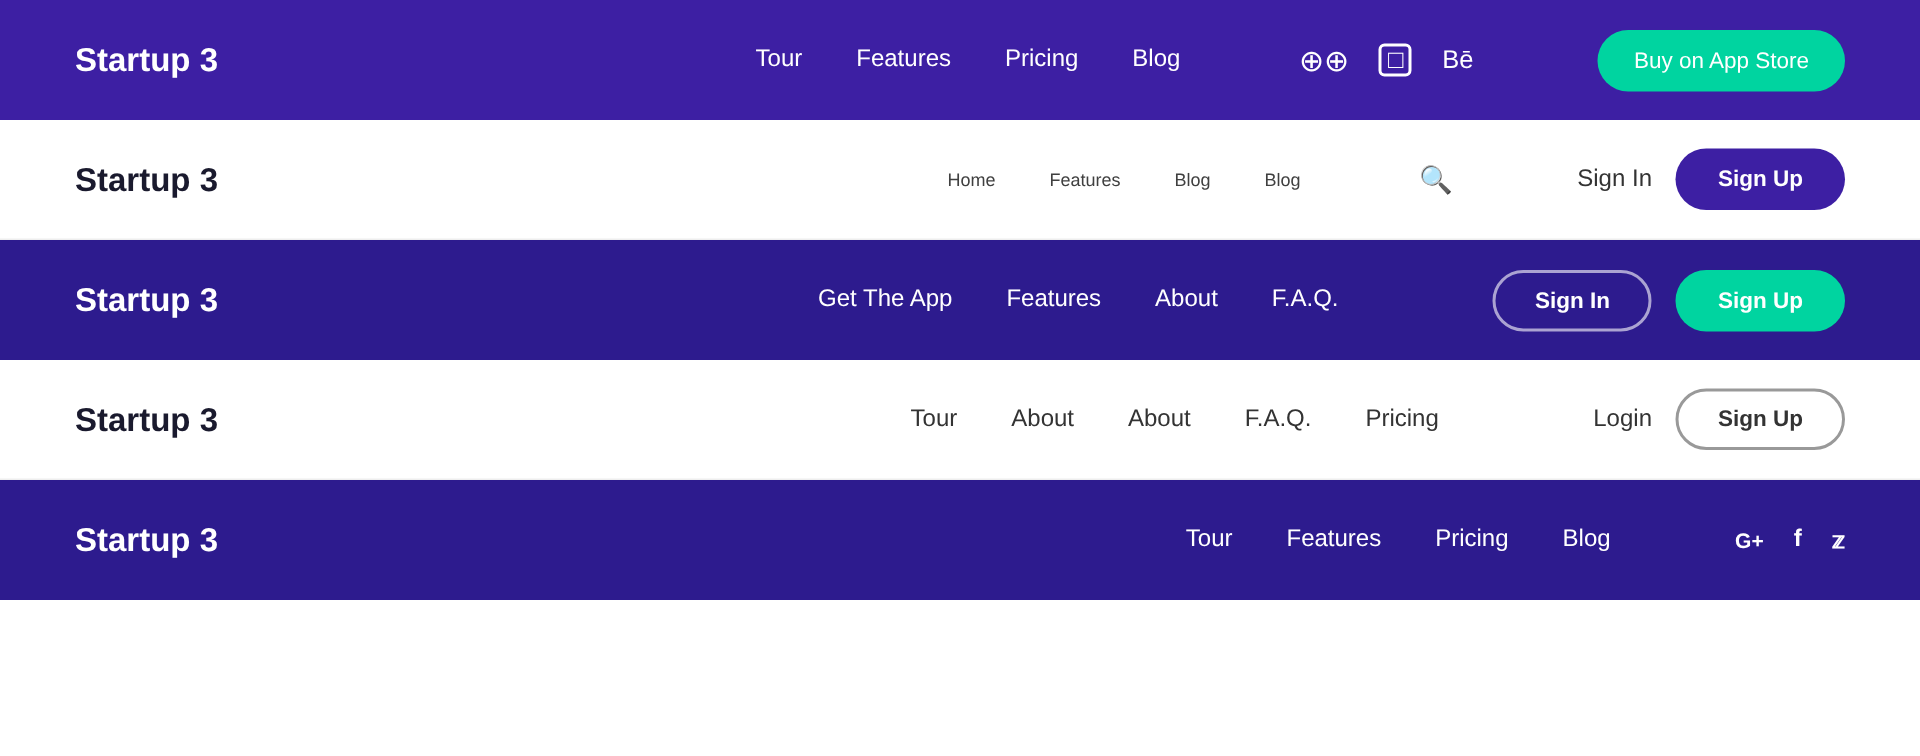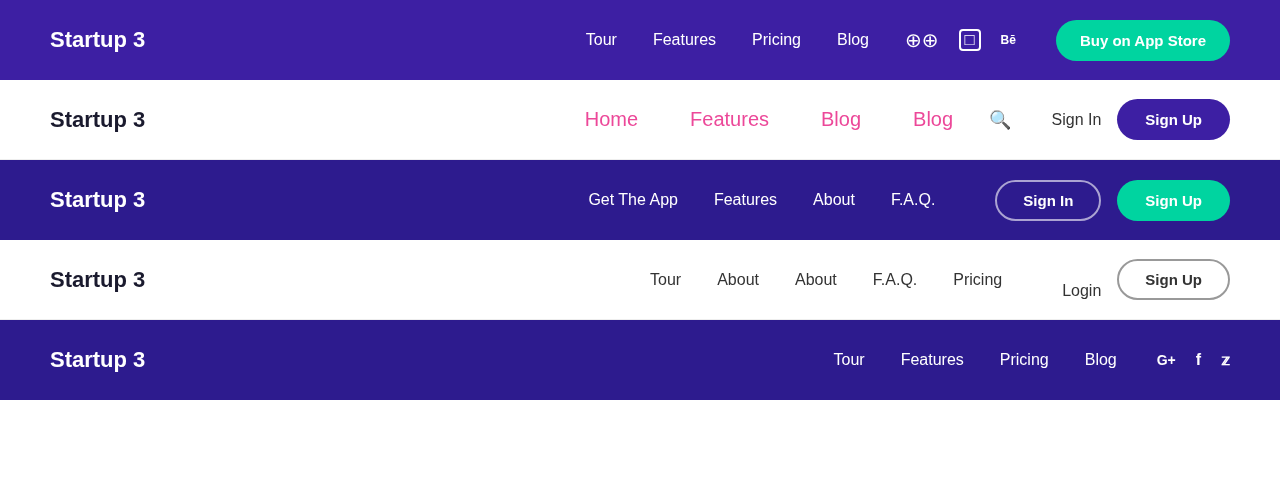--- a/index.html
+++ b/index.html
@@ -1,15 +1,15 @@
 <!DOCTYPE html>
 <html><head>
   <meta charset="utf-8">
   <style>
-    * { margin: 0; padding: 0; box-sizing: border-box; }
+    * { margin: 0; padding: 0; box-sizing: border-box; gap: 43px; }
     body { font-family: 'Arial', sans-serif; width: 1280px; }
 
     
     .nav1 {
       background: #3d1fa3;
       display: flex;
       align-items: center;
       padding: 0 50px;
       height: 80px;
     }
@@ -41,21 +41,21 @@
       font-size: 20px;
       cursor: pointer;
     }
     .btn-buy {
       background: #00d4a0;
       color: white;
       border: none;
       padding: 12px 24px;
       border-radius: 30px;
       font-size: 15px;
-      font-weight: 700;
+      font-weight: 400;
       cursor: pointer;
       white-space: nowrap;
     }
 
     
     .nav2 {
       background: white;
       display: flex;
       align-items: center;
       padding: 0 50px;
@@ -68,24 +68,23 @@
       font-size: 22px;
       margin-right: auto;
     }
     .nav2 .nav-links {
       display: flex;
       align-items: center;
       gap: 36px;
       margin-right: 36px;
     }
     .nav2 .nav-links a {
-      color: #ec4899;
-      text-decoration: none;
-      font-size: 20px;
-      margin-left: 16px;
+      color: #404040;
+      text-decoration: none;
+      font-size: 12px;
     }
     .nav2 .search-icon {
       font-size: 18px;
       color: #333;
       cursor: pointer;
       margin-right: 40px;
     }
     .nav2 .auth-section {
       display: flex;
       align-items: center;
@@ -181,21 +180,21 @@
       gap: 36px;
       margin-right: 60px;
     }
     .nav4 .nav-links a {
       color: #333;
       text-decoration: none;
       font-size: 16px;
     }
     .nav4 .auth-section {
       display: flex;
-      align-items: flex-end;
+      align-items: center;
       gap: 16px;
     }
     .nav4 .login-link {
       color: #333;
       font-size: 16px;
       cursor: pointer;
       background: none;
       border: none;
     }
     .btn-signup-outline-dark {
@@ -256,21 +255,21 @@
   <span class="logo">Startup 3</span>
   <div class="nav-links">
     <a href="#">Tour</a>
     <a href="#">Features</a>
     <a href="#">Pricing</a>
     <a href="#">Blog</a>
   </div>
   <div class="social-icons">
     <span class="dribbble-icon">⊕</span>
     <span style="font-size:17px; border:2px solid white; border-radius:4px; width:22px; height:22px; display:inline-flex; align-items:center; justify-content:center;">□</span>
-    <span style="font-size:12px; font-weight:bold;">Bē</span>
+    <span style="font-size:17px; font-weight:normal;">Bē</span>
   </div>
   <button class="btn-buy">Buy on App Store</button>
 </nav>
 
 <nav class="nav2">
   <span class="logo">Startup 3</span>
   <div class="nav-links">
     <a href="#">Home</a>
     <a href="#">Features</a>
     <a href="#">Blog</a>

